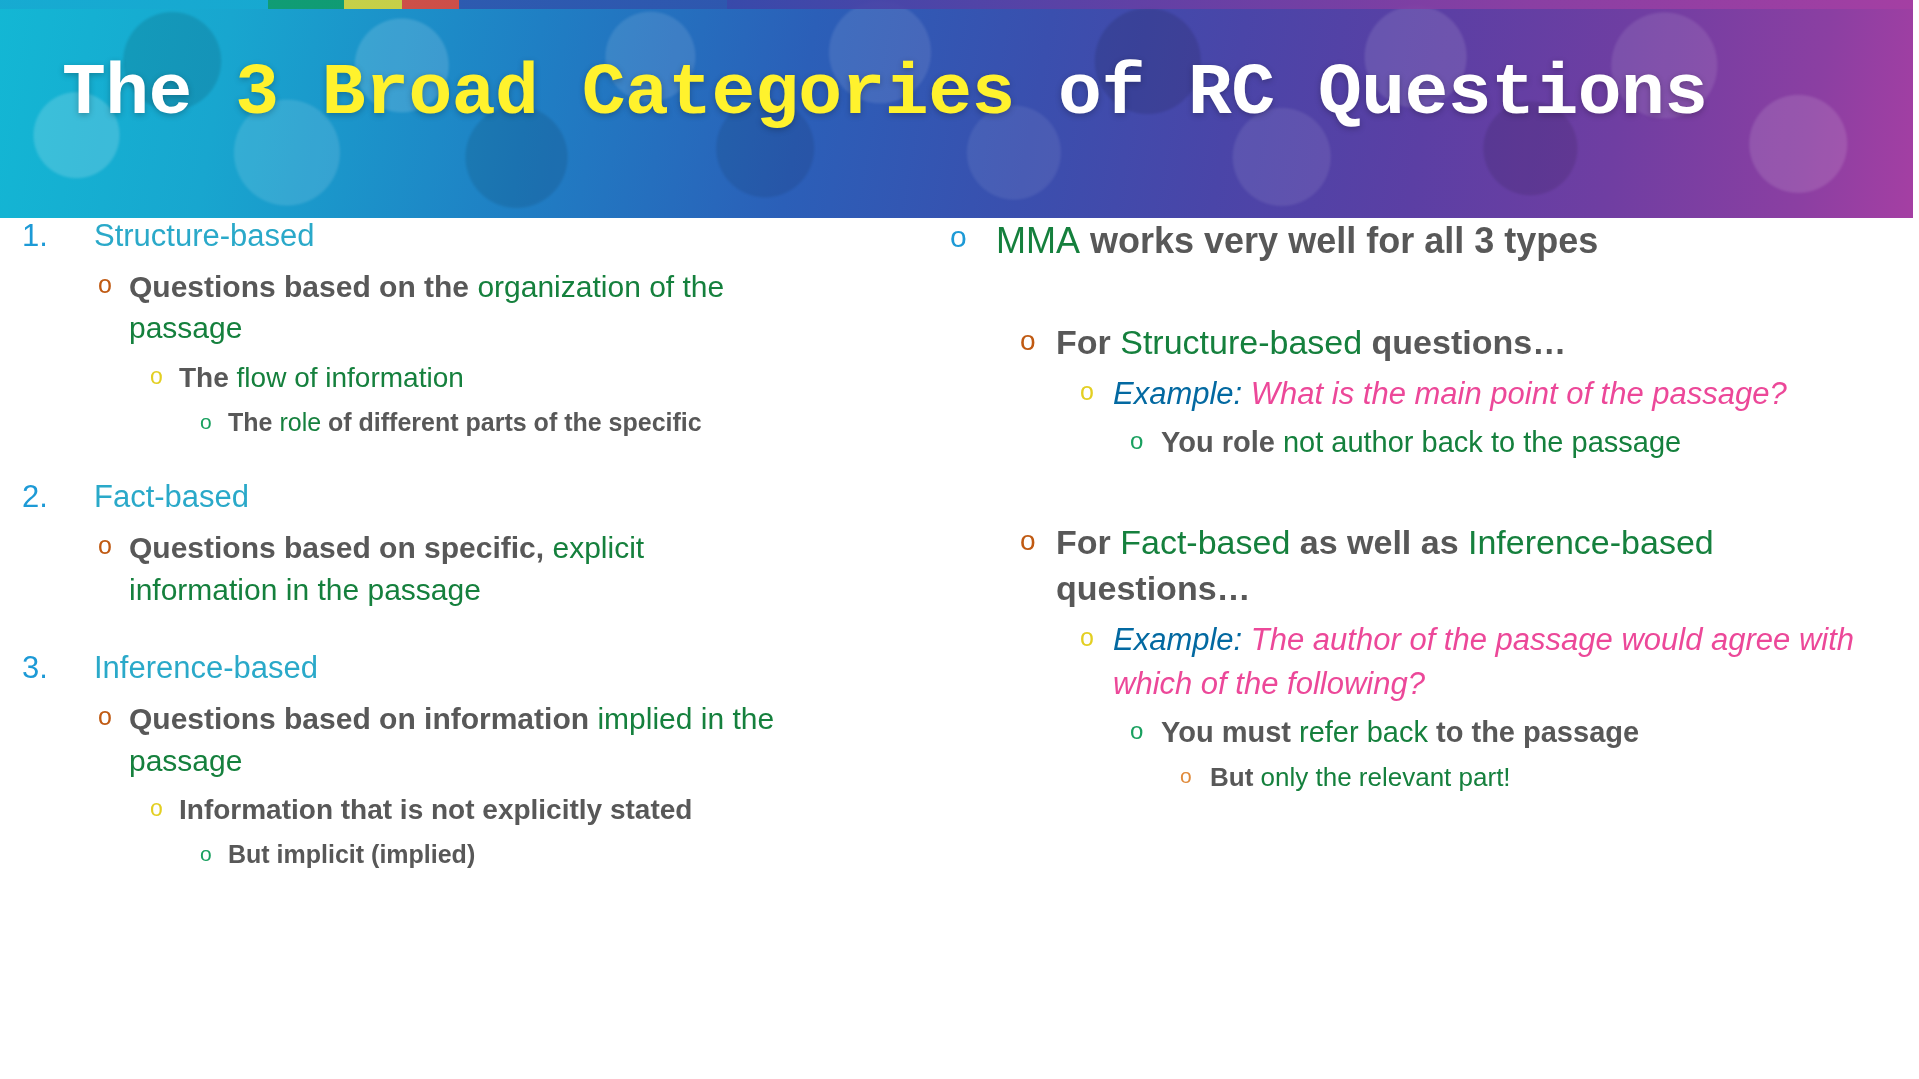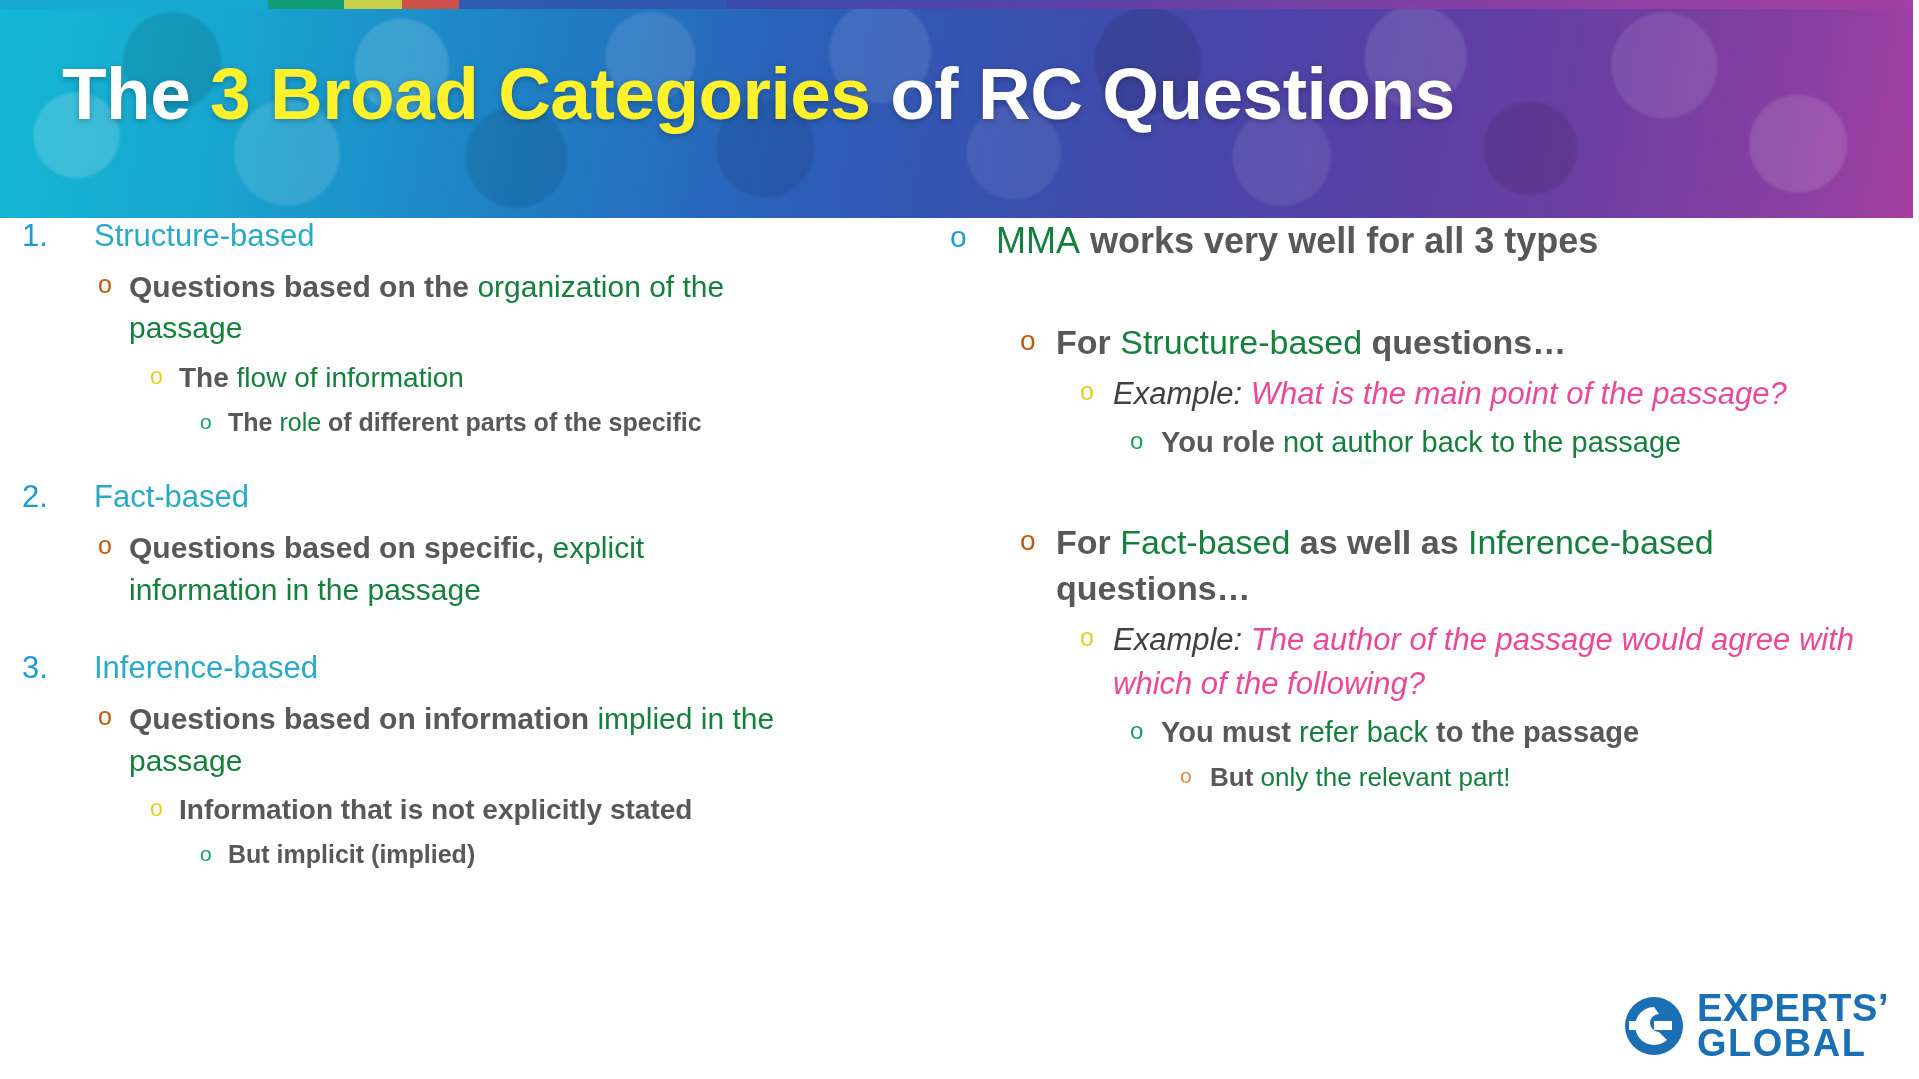--- a/index.html
+++ b/index.html
@@ -25,20 +25,21 @@
        #13b7d4 0%,
        #18a6cf 12%,
        #1f7fc4 28%,
        #2b5fb8 42%,
        #3a4fae 54%,
        #4a45a8 64%,
        #5b3fa4 74%,
        #6f3ea2 84%,
        #8b3fa2 94%,
        #a53fa3 100%);
+    font-family: Liberation Mono, monospace;
   }
   
   .banner .faces {
     position: absolute;
     inset: 0;
     opacity: .55;
     background:
       radial-gradient(circle at 4% 62%, rgba(255,255,255,.30) 0 42px, transparent 44px),
       radial-gradient(circle at 9% 28%, rgba(0,0,0,.20) 0 48px, transparent 50px),
       radial-gradient(circle at 15% 70%, rgba(255,255,255,.22) 0 52px, transparent 54px),
@@ -187,21 +188,21 @@
     font-size: 26px;
     color: #585858;
     line-height: 1.35;
   }
   .r5 .bullet { width: 30px; color: #e08a3a; font-size: 21px; line-height: 1.5; }
 
   
   .green { color: #15803d; }
   .gray  { color: #585858; font-weight: bold; }
   .example {
-    color: #404040;
+    color: #0369a1;
     font-style: italic;
   }
   .exampletext {
     color: #ec4899;
     font-style: italic;
   }
   .spacer-md { height: 40px; }
   .spacer-lg { height: 58px; }
 
   
@@ -326,27 +327,13 @@
     <div class="row r4">
       <span class="bullet">o</span>
       <span class="txt"><span class="gray">You must </span><span class="green">refer back</span><span class="gray"> to the passage</span></span>
     </div>
     <div class="row r5">
       <span class="bullet">o</span>
       <span class="txt"><span class="gray">But </span><span class="green">only the relevant part!</span></span>
     </div>
   </div>
 
-  <div class="logo">
-    <span class="mark">
-      <svg width="62" height="62" viewBox="0 0 62 62" aria-hidden="true">
-        <circle cx="31" cy="31" r="29" fill="#1b6fb5"></circle>
-        <path d="M31 12 a19 19 0 1 0 13 33 l-8-8 a9 9 0 1 1 0-18 z" fill="#ffffff"></path>
-        <rect x="31" y="26" width="18" height="9" fill="#ffffff"></rect>
-        <rect x="6" y="26" width="14" height="9" fill="#ffffff"></rect>
-      </svg>
-    </span>
-    <span class="wordmark">
-      <span>EXPERTS’</span><br>
-      <span class="l2w">GLOBAL</span>
-    </span>
-  </div>
 </div>
 
 </body></html>

